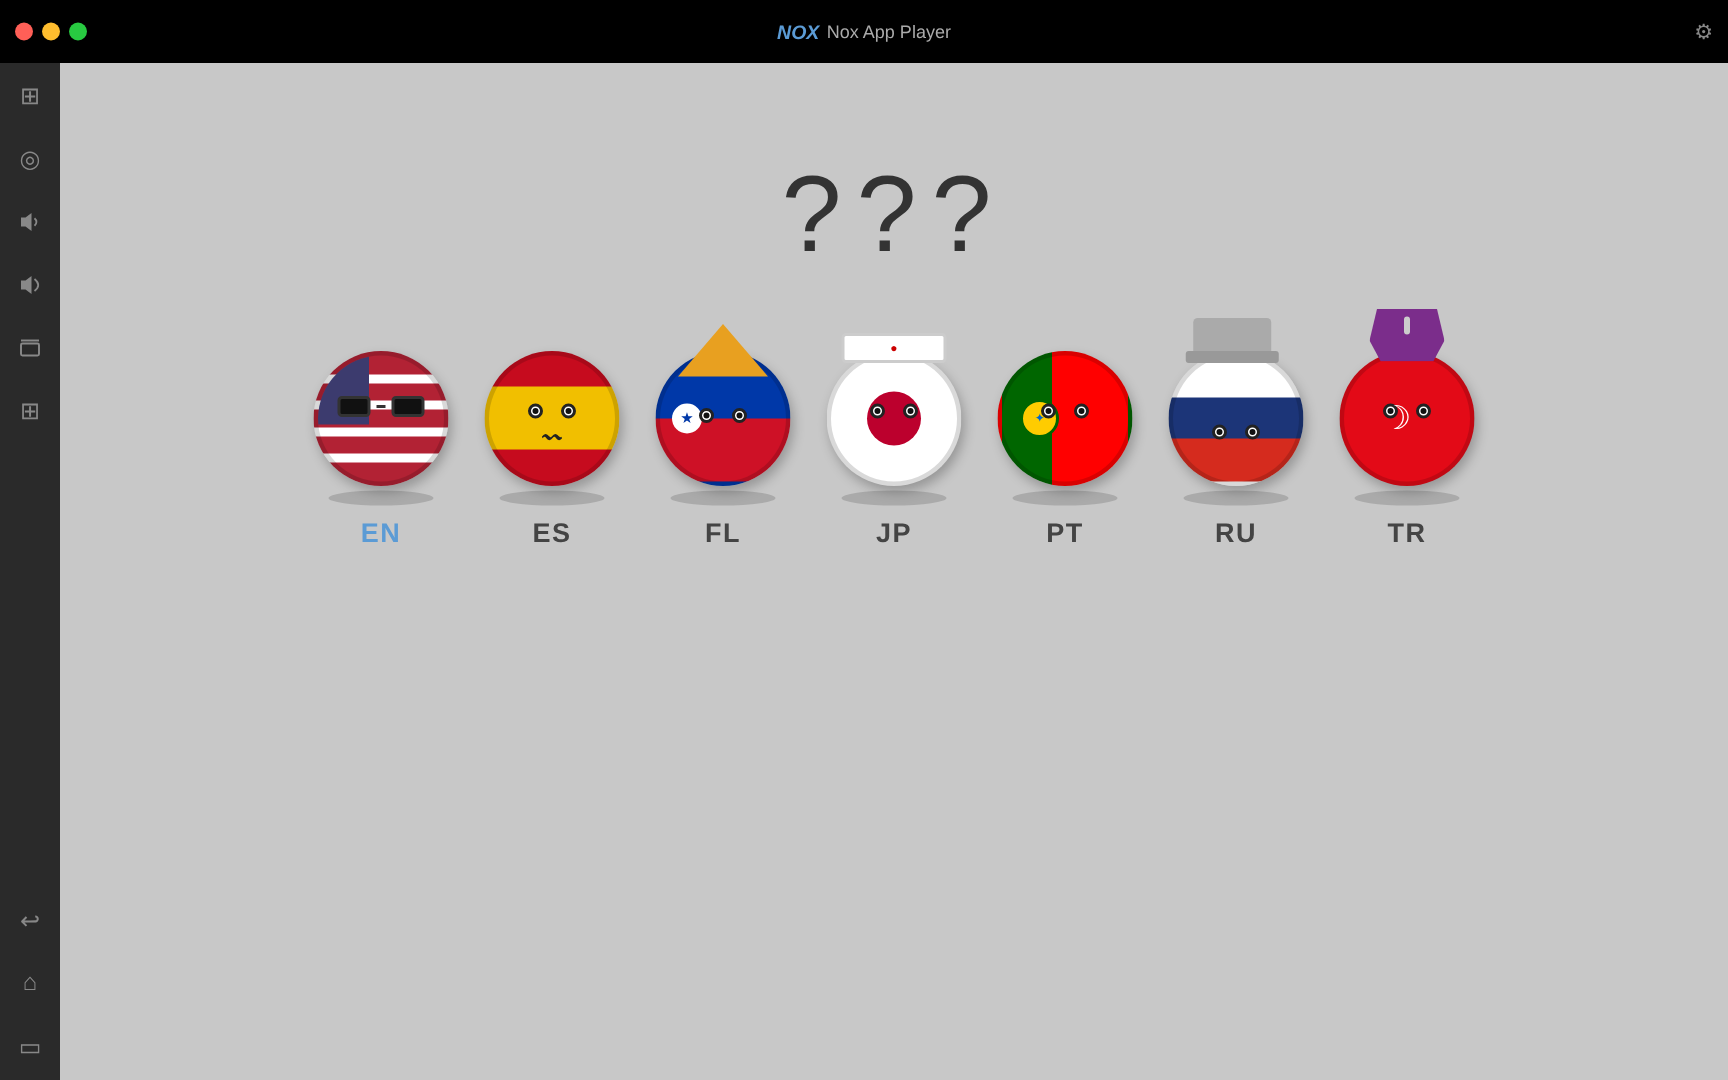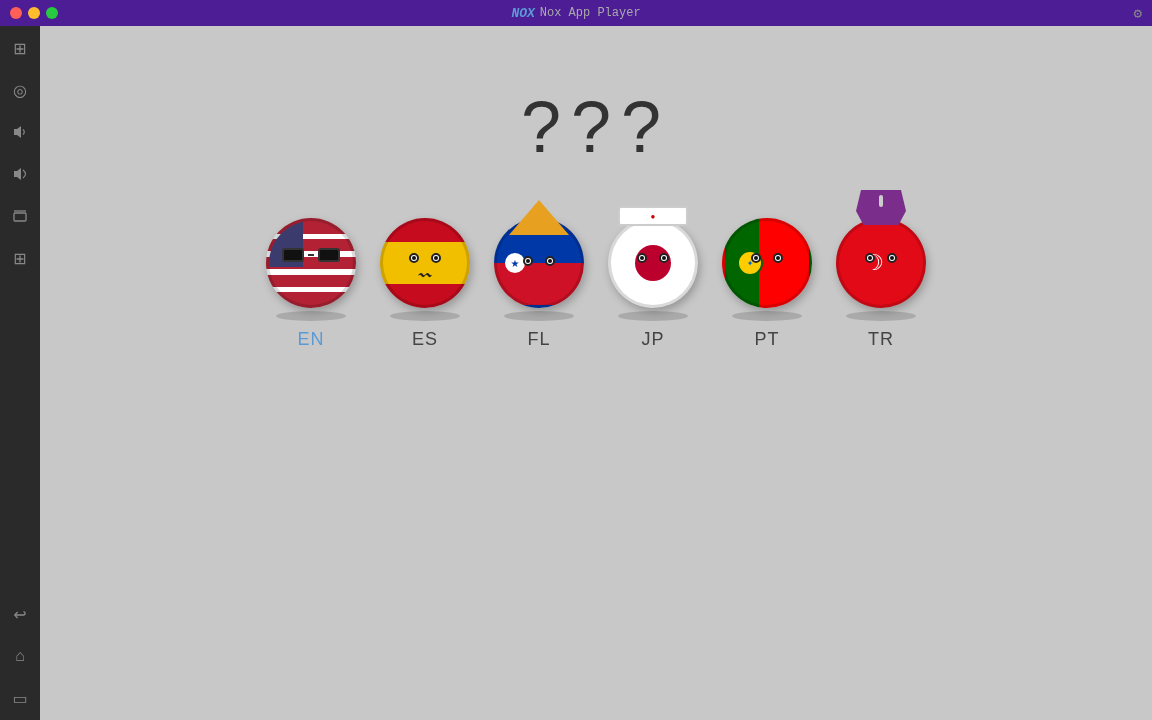--- a/index.html
+++ b/index.html
@@ -9,28 +9,27 @@
       height: 720px;
       overflow: hidden;
       background: #1a1a1a;
       font-family: -apple-system, BlinkMacSystemFont, 'Helvetica Neue', sans-serif;
       display: flex;
       flex-direction: column;
     }
 
     
     .title-bar {
-      height: 26px;
-      background: #4c1d95;
+      height: 42px;
+      background: #000000;
       display: flex;
       align-items: center;
       justify-content: center;
       position: relative;
       flex-shrink: 0;
-      font-family: Liberation Mono, monospace;
     }
 
     .traffic-lights {
       position: absolute;
       left: 10px;
       display: flex;
       gap: 6px;
       align-items: center;
     }
 
@@ -138,21 +137,21 @@
       height: 90px;
       border-radius: 50%;
       position: relative;
       overflow: hidden;
       border: 3px solid rgba(0,0,0,0.15);
       box-shadow: 2px 4px 8px rgba(0,0,0,0.25);
     }
 
     .lang-label {
       font-size: 18px;
-      font-weight: 400;
+      font-weight: 700;
       color: #444;
       letter-spacing: 1px;
     }
 
     .lang-label.selected {
       color: #5b9bd5;
     }
 
     
     .ball-en {
@@ -454,20 +453,36 @@
             <div class="eyes">
               <div class="eye"></div>
               <div class="eye"></div>
             </div>
           </div>
         </div>
         <div class="ball-shadow"></div>
         <div class="lang-label">PT</div>
       </div>
 
+      <div class="lang-item">
+        <div class="hat-wrapper" style="position:relative;">
+          <div style="position:absolute;top:-22px;left:50%;transform:translateX(-50%);z-index:5;">
+            <div style="width:52px;height:22px;background:#aaa;border-radius:3px 3px 0 0;"></div>
+            <div style="width:62px;height:8px;background:#999;border-radius:2px;margin-left:-5px;margin-top:0;"></div>
+          </div>
+          <div class="lang-ball ball-ru">
+            <div class="eyes" style="top:55%;">
+              <div class="eye"></div>
+              <div class="eye"></div>
+            </div>
+          </div>
+        </div>
+        <div class="ball-shadow"></div>
+        <div class="lang-label">RU</div>
+      </div>
 
       <div class="lang-item">
         <div class="hat-wrapper" style="position:relative;">
           <div style="position:absolute;top:-28px;left:50%;transform:translateX(-50%);z-index:5;">
             <div style="width:50px;height:35px;background:#7b2d8b;clip-path:polygon(15% 100%, 0% 60%, 10% 0%, 90% 0%, 100% 60%, 85% 100%);position:relative;">
               <div style="position:absolute;top:5px;left:50%;transform:translateX(-50%);width:4px;height:12px;background:#ccc;border-radius:2px;"></div>
             </div>
           </div>
           <div class="lang-ball ball-tr">
             <div class="eyes">

